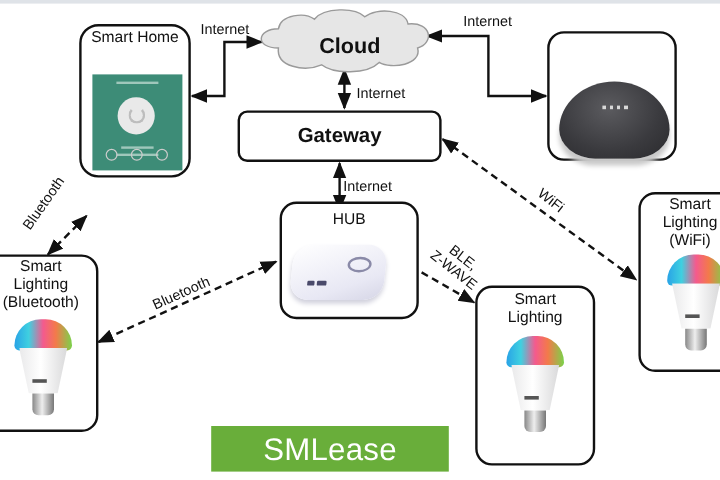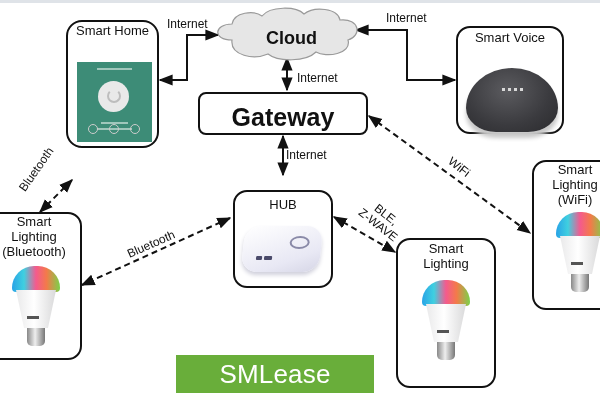--- a/index.html
+++ b/index.html
@@ -4,21 +4,21 @@
 <style>
   html, body { margin:0; padding:0; }
   body { width:600px; height:400px; background:#ffffff; position:relative; overflow:hidden;
          font-family:"Liberation Sans", sans-serif; color:#111; }
   .topbar { position:absolute; left:0; top:0; width:600px; height:3px; background:#dfe3e8; }
   svg.wires { position:absolute; left:0; top:0; width:600px; height:400px; }
   .box { position:absolute; border:2px solid #111; border-radius:14px; background:#fff; box-sizing:border-box; }
   .box-title { position:absolute; left:0; right:0; text-align:center; font-size:13px; line-height:15px; color:#111; }
   .lbl { position:absolute; font-size:12px; color:#111; white-space:nowrap; }
   .cloud-text { position:absolute; font-weight:bold; font-size:18px; }
-  .gateway-text { position:absolute; left:0; right:0; top:9px; text-align:center; font-weight:bold; font-size:25px; }
+  .gateway-text { position:absolute; left:0; right:0; top:9px; text-align:center; font-weight:bold; font-size:17px; }
   .phone-screen { position:absolute; left:9px; top:40px; width:75px; height:80px; background:#3d8c77; }
   .phone-power { position:absolute; left:21px; top:19px; width:31px; height:31px; border-radius:50%; background:#e9e9e9; }
   .phone-power::after { content:""; position:absolute; left:9px; top:8px; width:10px; height:10px; border:2px solid #bdbdbd; border-radius:50%; border-top-color:transparent; }
   .phone-bar { position:absolute; left:0; right:0; height:2px; background:#9fc7bb; }
   .phone-nav { position:absolute; bottom:12px; width:8px; height:8px; border-radius:50%; border:1px solid #ccc; }
   .speaker { position:absolute; left:8px; top:40px; width:92px; height:64px; border-radius:46px 46px 30px 30px / 40px 40px 24px 24px;
              background:radial-gradient(ellipse at 45% 35%, #5b5b5f, #3a3a3e 60%, #2a2a2d); box-shadow:0 6px 4px #c8c8c8; }
   .speaker-dots { position:absolute; left:36px; top:20px; width:22px; height:3px;
                   background:repeating-linear-gradient(90deg,#d8d8d8 0 3px, transparent 3px 6px); }
   .bulb { position:absolute; width:48px; height:86px; }
@@ -92,27 +92,26 @@
     <div class="phone-power"></div>
     <div class="phone-bar" style="top:60px;left:24px;right:24px;"></div>
     <div class="phone-bar" style="top:66px;left:20px;right:20px;"></div>
   </div>
   <div class="phone-nav" style="left:20px;"></div>
   <div class="phone-nav" style="left:41px;"></div>
   <div class="phone-nav" style="left:62px;"></div>
 </div>
 
 <div class="box" style="left:456px;top:26px;width:108px;height:108px;border-radius:14px;">
-  <div class="box-title" style="top:2px;">Smart Voice</div>
   <div class="speaker">
     <div class="speaker-dots"></div>
   </div>
 </div>
 
-<div class="box" style="left:233px;top:190px;width:100px;height:98px;border-radius:14px;">
+<div class="box" style="left:233px;top:168px;width:116px;height:98px;border-radius:14px;">
   <div class="box-title" style="top:5px;">HUB</div>
   <div class="hub-dev">
     <div class="hub-ring"></div>
     <div class="hub-port" style="left:14px;width:6px;"></div>
     <div class="hub-port" style="left:22px;width:8px;"></div>
   </div>
 </div>
 
 <div class="box" style="left:-14px;top:212px;width:96px;height:148px;border-radius:14px;">
   <div class="box-title" style="top:0px;">Smart</div>

